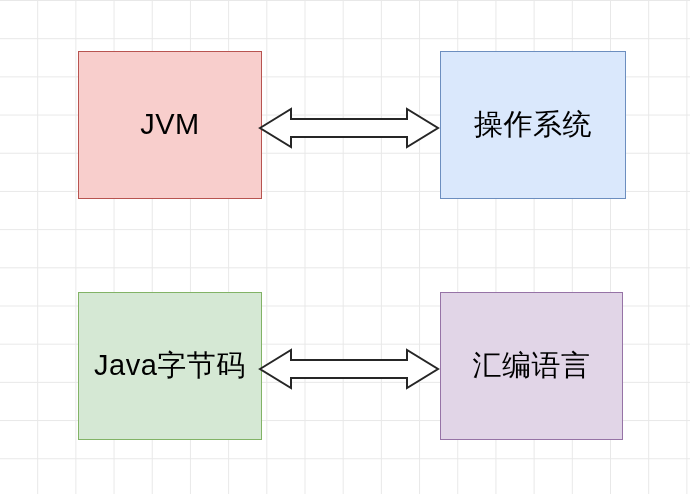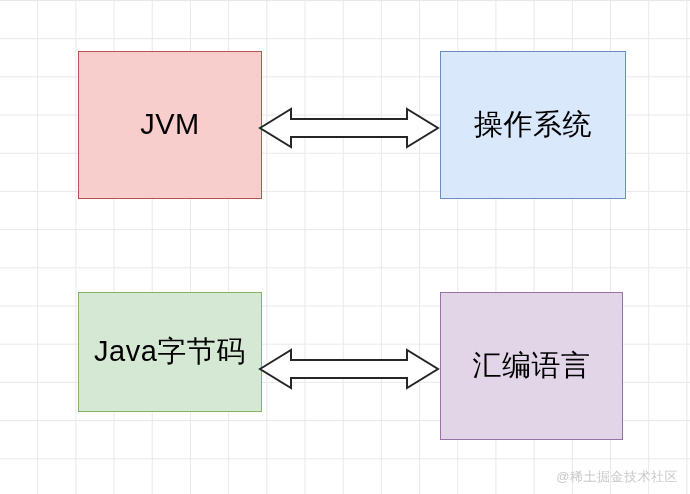--- a/index.html
+++ b/index.html
@@ -43,21 +43,21 @@
   }
   #node-jvm {
     left: 78px; top: 51px; width: 184px; height: 148px;
     background: #f8cecc; border-color: #b85450;
   }
   #node-os {
     left: 440px; top: 51px; width: 186px; height: 148px;
     background: #dae8fc; border-color: #6c8ebf;
   }
   #node-bytecode {
-    left: 78px; top: 292px; width: 184px; height: 120px;
+    left: 78px; top: 292px; width: 184px; height: 148px;
     background: #d5e8d4; border-color: #82b366;
   }
   #node-assembly {
     left: 440px; top: 292px; width: 183px; height: 148px;
     background: #e1d5e7; border-color: #9673a6;
   }
   .arrow {
     position: absolute;
   }
   #arrow-top { left: 258px; top: 100px; }
@@ -94,15 +94,14 @@
   </div>
 
   <svg class="arrow" id="arrow-top" width="182" height="56" viewBox="0 0 182 56">
     <polygon points="2,28 33,9 33,19 149,19 149,9 180,28 149,47 149,37 33,37 33,47" fill="#ffffff" stroke="#262626" stroke-width="2" stroke-linejoin="miter"></polygon>
   </svg>
 
   <svg class="arrow" id="arrow-bottom" width="182" height="56" viewBox="0 0 182 56">
     <polygon points="2,28 33,9 33,19 149,19 149,9 180,28 149,47 149,37 33,37 33,47" fill="#ffffff" stroke="#262626" stroke-width="2" stroke-linejoin="miter"></polygon>
   </svg>
 
-  <div class="watermark">@稀土掘金技术社区</div>
 
 </div>
 
 </body></html>

